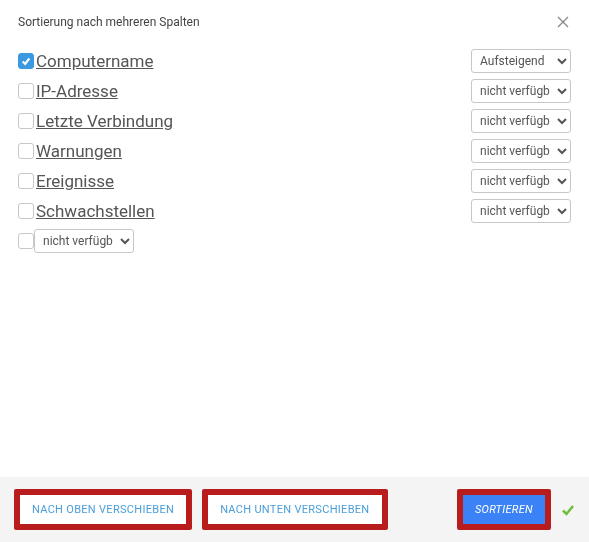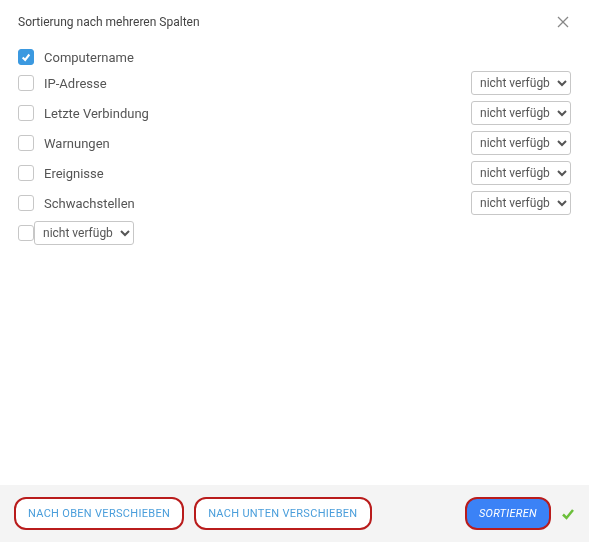--- a/index.html
+++ b/index.html
@@ -68,24 +68,25 @@
     .checkbox.checked svg {
       display: block;
       width: 10px;
       height: 10px;
       stroke: #fff;
       stroke-width: 2.5;
       fill: none;
     }
     .checkbox svg { display: none; }
     .row-label {
-      margin-left: 10px;
+      margin-left: 2px;
       flex: 1;
       color: #555;
-      font-size: 13px;
+      font-size: 17px;
+      text-decoration: underline;
     }
     .select {
       width: 100px;
       height: 24px;
       border: 1px solid #c7c7c7;
       border-radius: 3px;
       background: #fff;
       font-size: 12px;
       color: #555;
       padding: 0 4px;
@@ -93,27 +94,27 @@
       font-family: inherit;
     }
     .footer {
       background: #f4f4f4;
       padding: 12px 14px;
       display: flex;
       align-items: center;
       gap: 10px;
     }
     .btn {
-      border: 2px solid #b91c1c;
+      border: 6px solid #b91c1c;
       background: #fff;
       color: #4a9edb;
       font-size: 11px;
       letter-spacing: 0.3px;
       padding: 8px 12px;
-      border-radius: 12px;
+      border-radius: 2px;
       cursor: pointer;
       font-family: inherit;
     }
     .btn.primary {
       background: #3b82f6;
       color: #fff;
       font-style: italic;
     }
     .spacer { flex: 1; }
     .checkmark-icon {
@@ -146,20 +147,21 @@
 </div>
 
 <div class="list" id="list">
     <div class="row">
       <div class="checkbox checked">
         <svg viewBox="0 0 12 12">
           <polyline points="2,6.5 5,9.5 10,3"></polyline>
         </svg>
       </div>
       <div class="row-label">Computername</div>
+      <select class="select"><option>Aufsteigend</option><option>Absteigend</option><option>nicht verfügbar</option></select>
     </div>
     <div class="row">
       <div class="checkbox"></div>
       <div class="row-label">IP-Adresse</div>
       <select class="select"><option>Aufsteigend</option><option>Absteigend</option><option selected="">nicht verfügbar</option></select>
     </div>
     <div class="row">
       <div class="checkbox"></div>
       <div class="row-label">Letzte Verbindung</div>
       <select class="select"><option>Aufsteigend</option><option>Absteigend</option><option selected="">nicht verfügbar</option></select>

